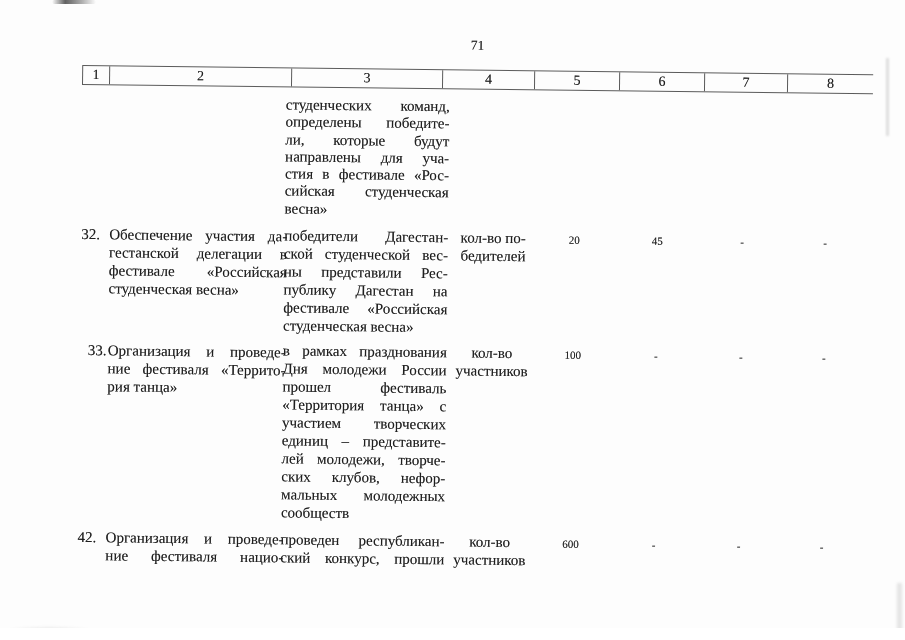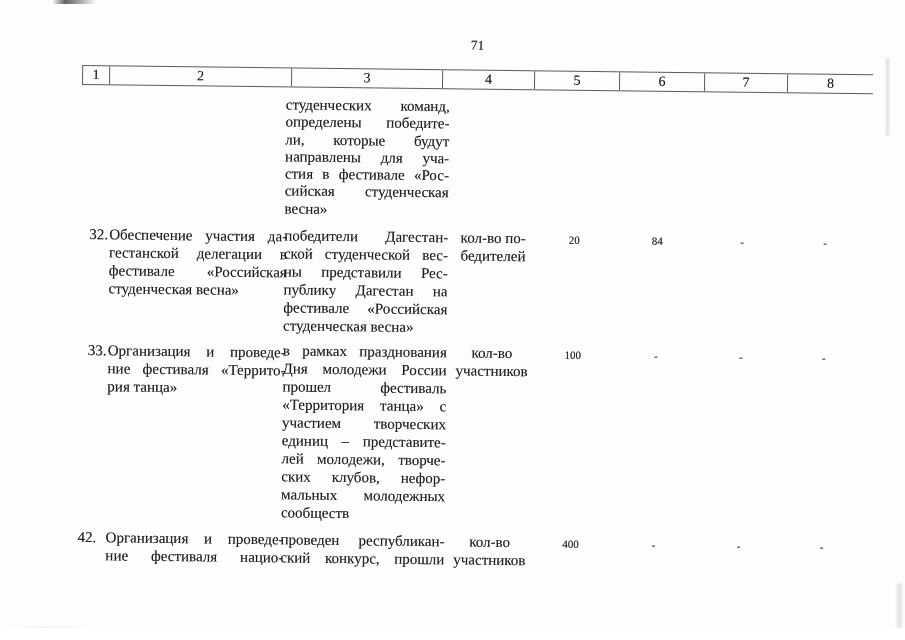--- a/index.html
+++ b/index.html
@@ -104,21 +104,21 @@
     <div class="abs block cont" style="left:287px; top:93px; width:164px;">
       <div class="jl">студенческих команд,</div>
       <div class="jl">определены победите-</div>
       <div class="jl">ли, которые будут</div>
       <div class="jl">направлены для уча-</div>
       <div class="jl">стия в фестивале «Рос-</div>
       <div class="jl">сийская студенческая</div>
       <div class="jl last">весна»</div>
     </div>
 
-    <div class="abs block" style="left:92px; top:224px; width:28px;">
+    <div class="abs block" style="left:84px; top:224px; width:28px;">
       <div class="jl last">32.</div>
     </div>
     <div class="abs block" style="left:112px; top:224px; width:178px;">
       <div class="jl">Обеспечение участия да-</div>
       <div class="jl">гестанской делегации в</div>
       <div class="jl">фестивале «Российская</div>
       <div class="jl last">студенческая весна»</div>
     </div>
     <div class="abs block" style="left:287px; top:223px; width:164px;">
       <div class="jl">победители Дагестан-</div>
@@ -126,21 +126,21 @@
       <div class="jl">ны представили Рес-</div>
       <div class="jl">публику Дагестан на</div>
       <div class="jl">фестивале «Российская</div>
       <div class="jl last">студенческая весна»</div>
     </div>
     <div class="abs block" style="left:450px; top:223px; width:92px;">
       <div class="jl ctr">кол-во по-</div>
       <div class="jl ctr">бедителей</div>
     </div>
     <div class="abs val" style="left:535px; top:224px; width:84px;">20</div>
-    <div class="abs val" style="left:618px; top:224px; width:84px;">84</div>
+    <div class="abs val" style="left:618px; top:224px; width:84px;">45</div>
     <div class="abs val" style="left:703px; top:224px; width:84px;">-</div>
     <div class="abs val" style="left:786px; top:224px; width:84px;">-</div>
 
     <div class="abs block" style="left:92px; top:340px; width:28px;">
       <div class="jl last">33.</div>
     </div>
     <div class="abs block" style="left:112px; top:340px; width:178px;">
       <div class="jl">Организация и проведе-</div>
       <div class="jl">ние фестиваля «Террито-</div>
       <div class="jl last">рия танца»</div>
@@ -174,21 +174,21 @@
       <div class="jl">ние фестиваля нацио-</div>
     </div>
     <div class="abs block" style="left:287px; top:527px; width:164px;">
       <div class="jl">проведен республикан-</div>
       <div class="jl">ский конкурс, прошли</div>
     </div>
     <div class="abs block" style="left:450px; top:527px; width:92px;">
       <div class="jl ctr">кол-во</div>
       <div class="jl ctr">участников</div>
     </div>
-    <div class="abs val" style="left:535px; top:528px; width:84px;">400</div>
+    <div class="abs val" style="left:535px; top:528px; width:84px;">600</div>
     <div class="abs val" style="left:618px; top:528px; width:84px;">-</div>
     <div class="abs val" style="left:703px; top:528px; width:84px;">-</div>
     <div class="abs val" style="left:786px; top:528px; width:84px;">-</div>
 
   </div>
 
   <div class="abs smudge-top"></div>
   <div class="abs smudge-bl1"></div>
   <div class="abs smudge-bl2"></div>
   <div class="abs smudge-bc1"></div>

